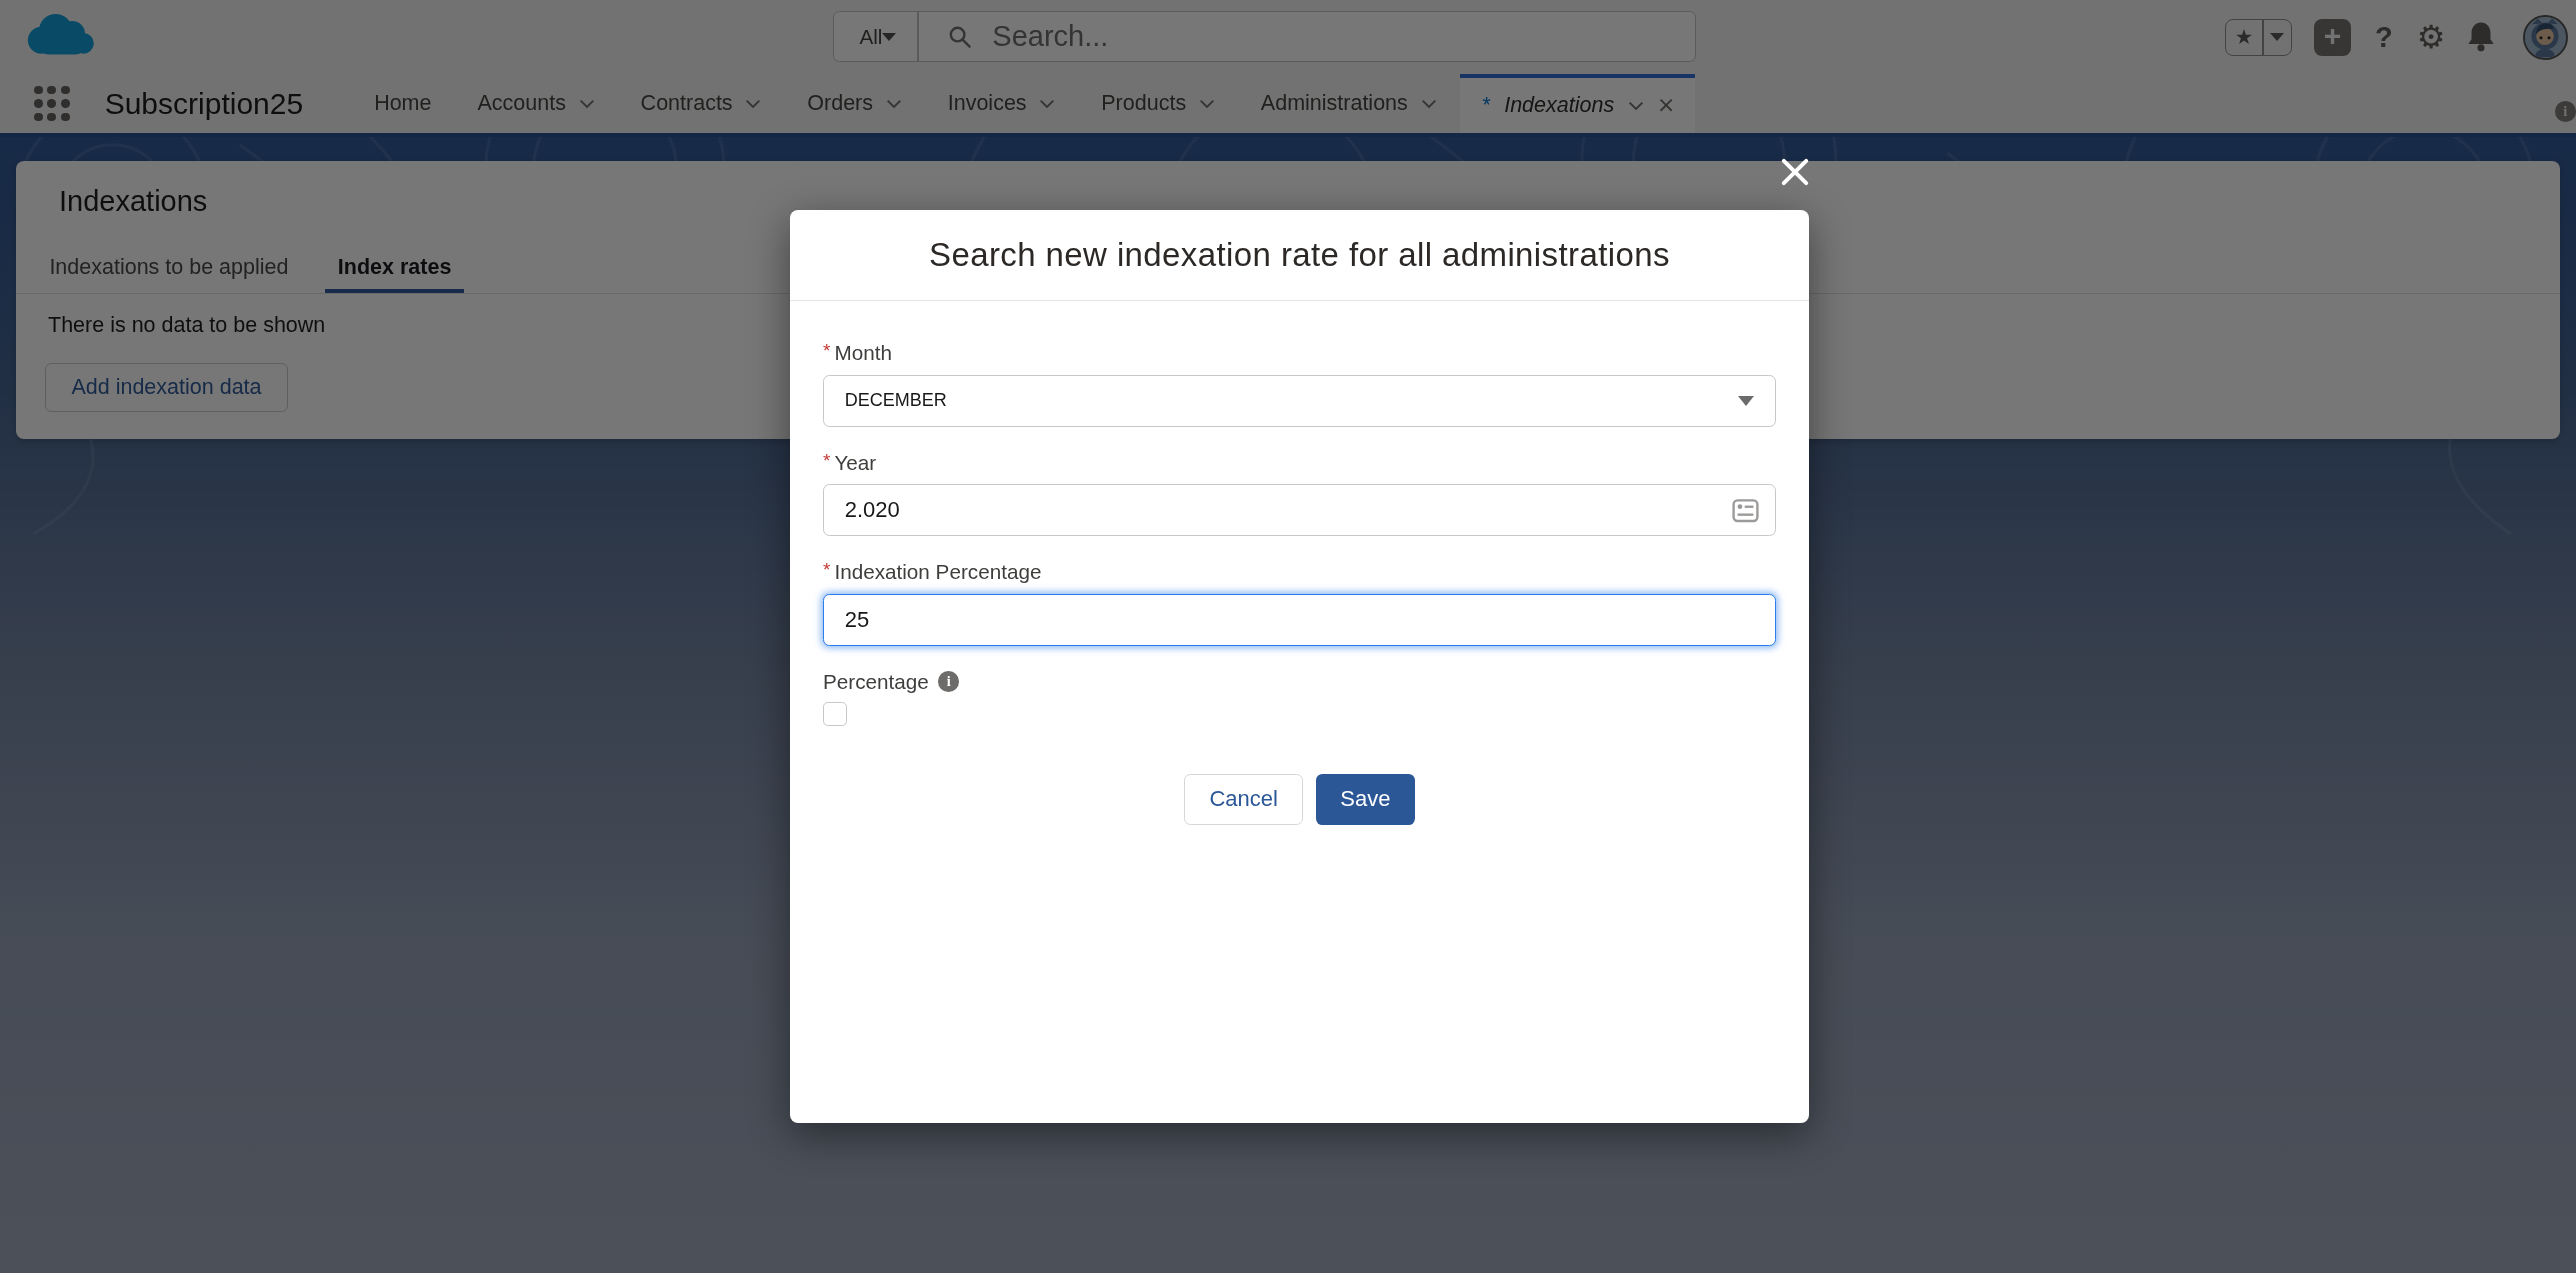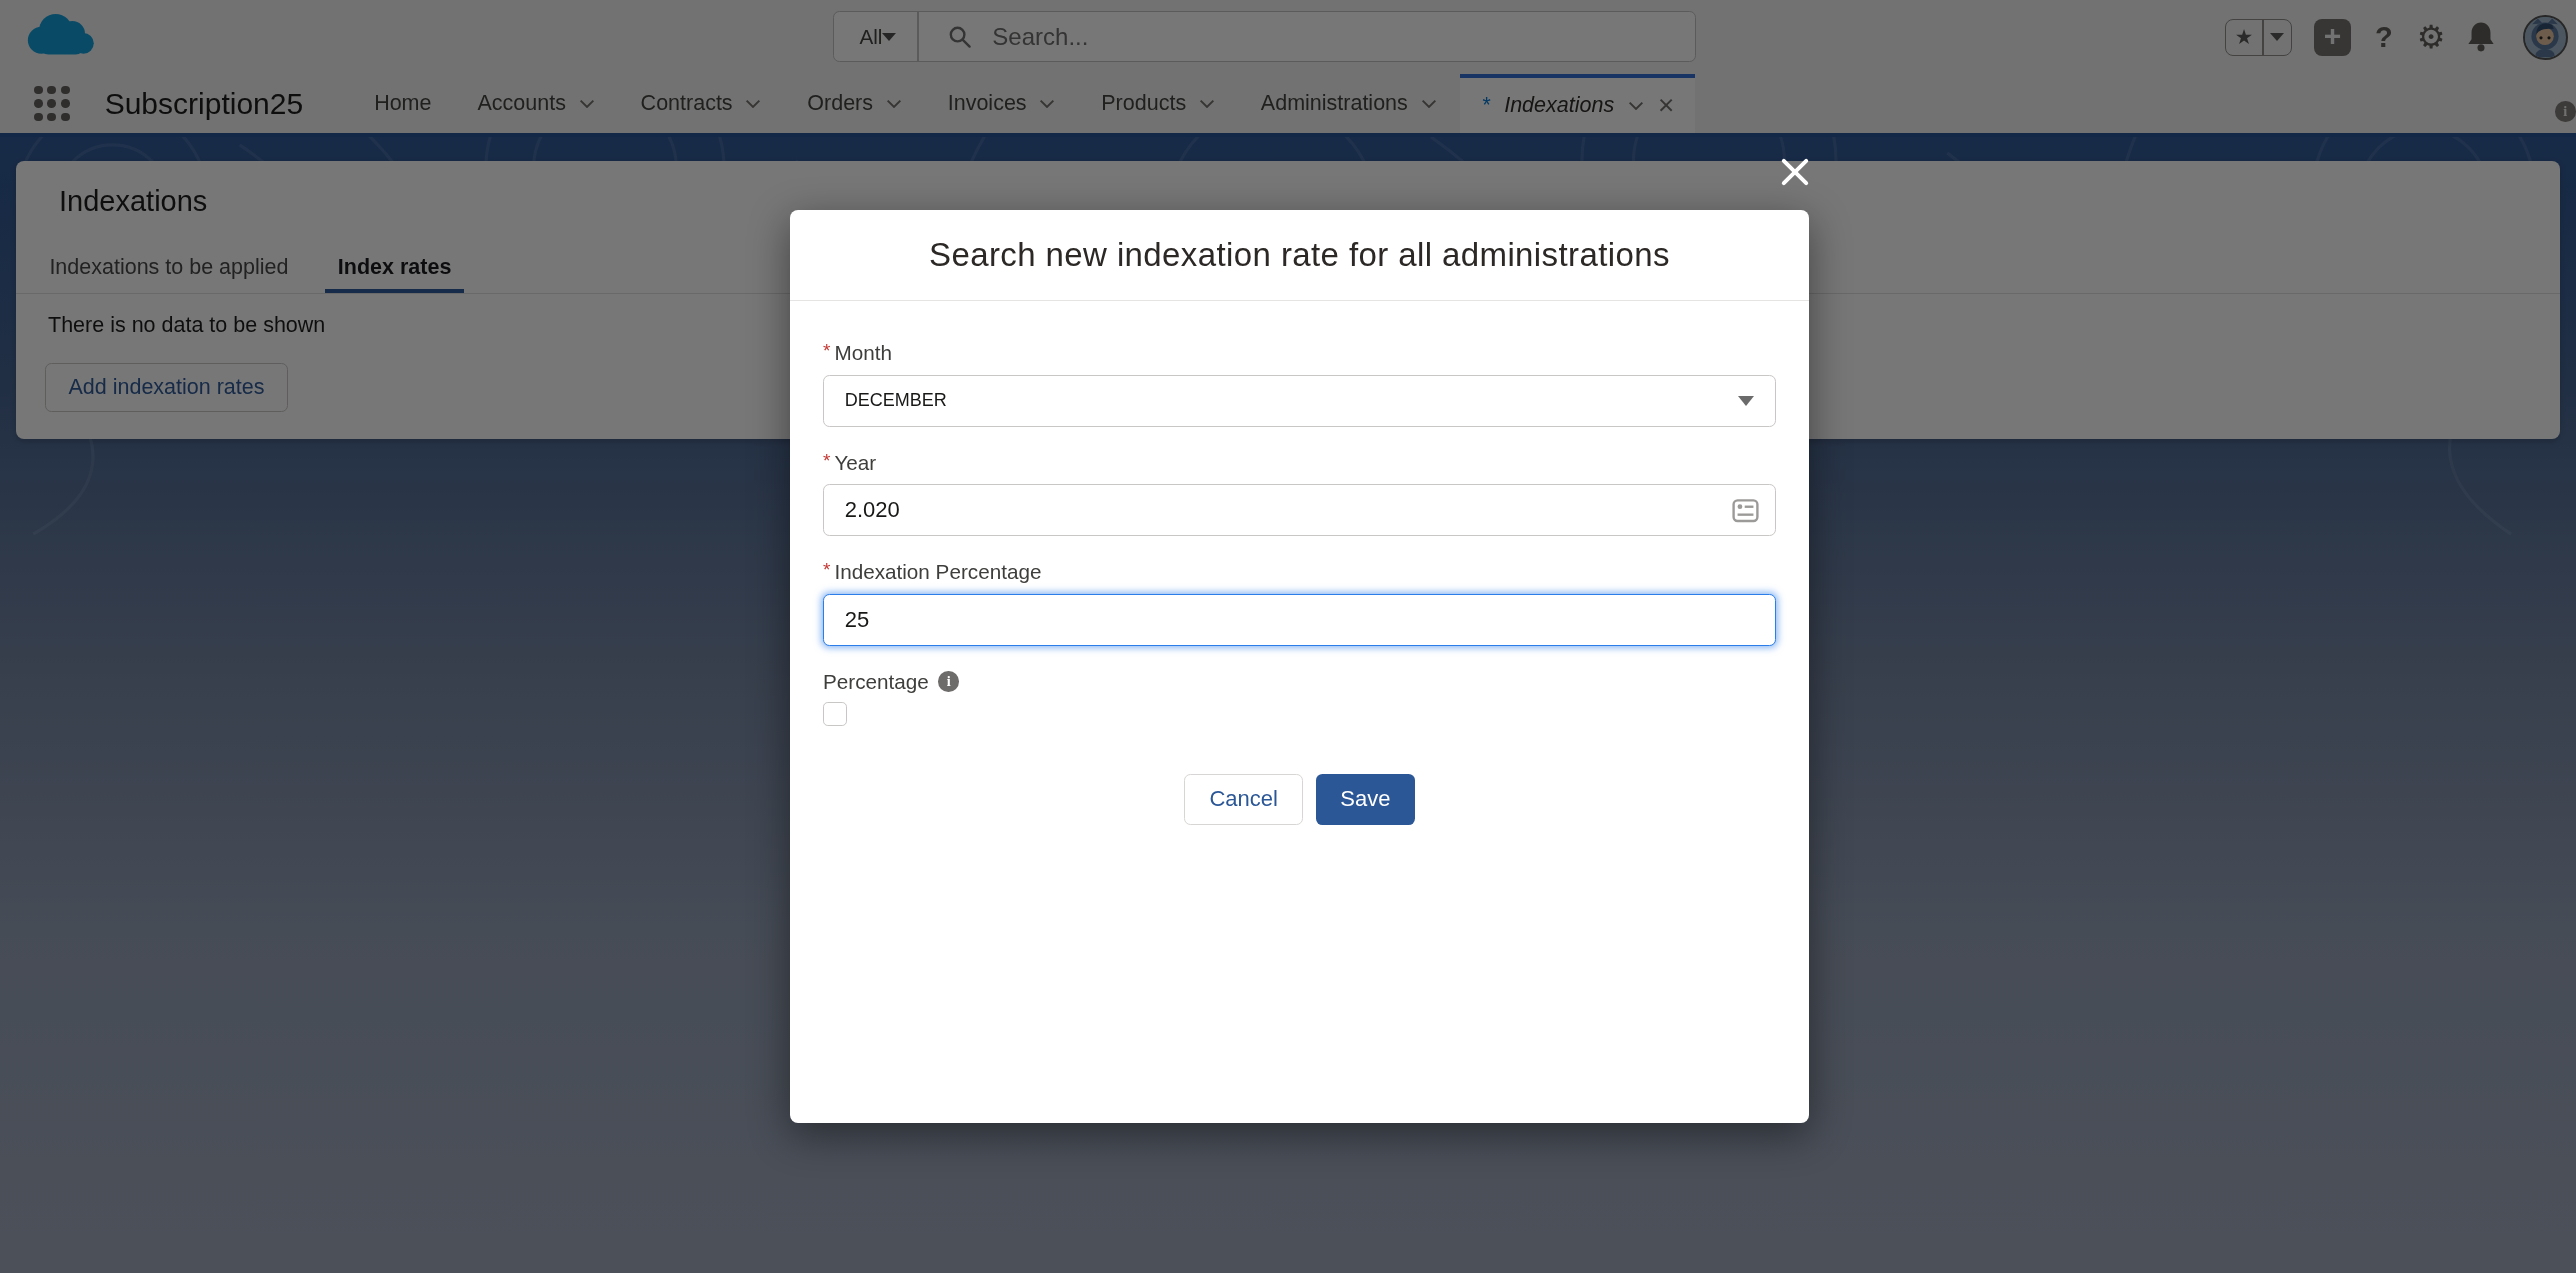--- a/index.html
+++ b/index.html
@@ -18,21 +18,21 @@
 
   .cloud-logo { position:absolute; left:22px; top:9.5px; }
 
   .search-box { position:absolute; left:833px; top:11px; width:863px; height:51px;
     background:#fff; border:1.6px solid #c4c2c0; border-radius:6.4px; display:flex; align-items:center; }
   .search-scope { display:flex; align-items:center; padding:0 20.7px 0 25.4px; height:100%; cursor:pointer; }
   .search-scope-label { font-size:20.7px; color:#3e3e3c; }
   .caret-down { width:0; height:0; border-left:7.2px solid transparent; border-right:7.2px solid transparent; border-top:8.7px solid #4c4b4a; }
   .search-divider { width:1.6px; height:100%; background:#c4c2c0; }
   .search-input-wrap { display:flex; align-items:center; gap:20.7px; padding-left:29px; flex:1; }
-  .search-input { border:none; outline:none; background:transparent; font-size:24px; color:#3e3e3c; width:636px; font-family:inherit; }
+  .search-input { border:none; outline:none; background:transparent; font-size:29px; color:#3e3e3c; width:636px; font-family:inherit; }
   .search-input::placeholder { color:#6e6c6b; opacity:1; }
 
   .utility-icons { position:absolute; right:8px; top:0; height:74px; display:flex; align-items:center; }
   .fav-box { width:67px; height:37px; border:1.6px solid #8f8d8b; border-radius:8px; display:flex; align-items:center; margin-right:22px; cursor:pointer; }
   .fav-star { flex:1; text-align:center; font-size:20.7px; color:#57565/4; color:#575654; }
   .fav-sep { width:1.6px; height:100%; background:#8f8d8b; }
   .fav-caret { flex:0 0 27px; display:flex; justify-content:center; }
   .fav-caret .caret-down { border-top-color:#575654; }
   .plus-btn { width:37px; height:37px; border-radius:8px; background:#716f6d; color:#f5f4f3; font-size:30px; line-height:33px;
     text-align:center; margin-right:24px; cursor:pointer; font-weight:bold; }
@@ -261,21 +261,21 @@
     </div>
   </div>
 
   <div class="page-card">
     <div class="page-title">Indexations</div>
     <div class="card-tabs">
       <div class="card-tab">Indexations to be applied</div>
       <div class="card-tab card-tab-active">Index rates</div>
     </div>
     <div class="empty-msg">There is no data to be shown</div>
-    <button class="add-btn">Add indexation rates</button>
+    <button class="add-btn">Add indexation data</button>
   </div>
 
   <div class="edge-info">i</div>
 
   <div class="backdrop"></div>
 
   <div class="modal-close">
     <svg width="32" height="32" viewBox="0 0 40 40">
       <line x1="6" y1="6" x2="34" y2="34" stroke="#fff" stroke-width="5" stroke-linecap="round"></line>
       <line x1="34" y1="6" x2="6" y2="34" stroke="#fff" stroke-width="5" stroke-linecap="round"></line>

